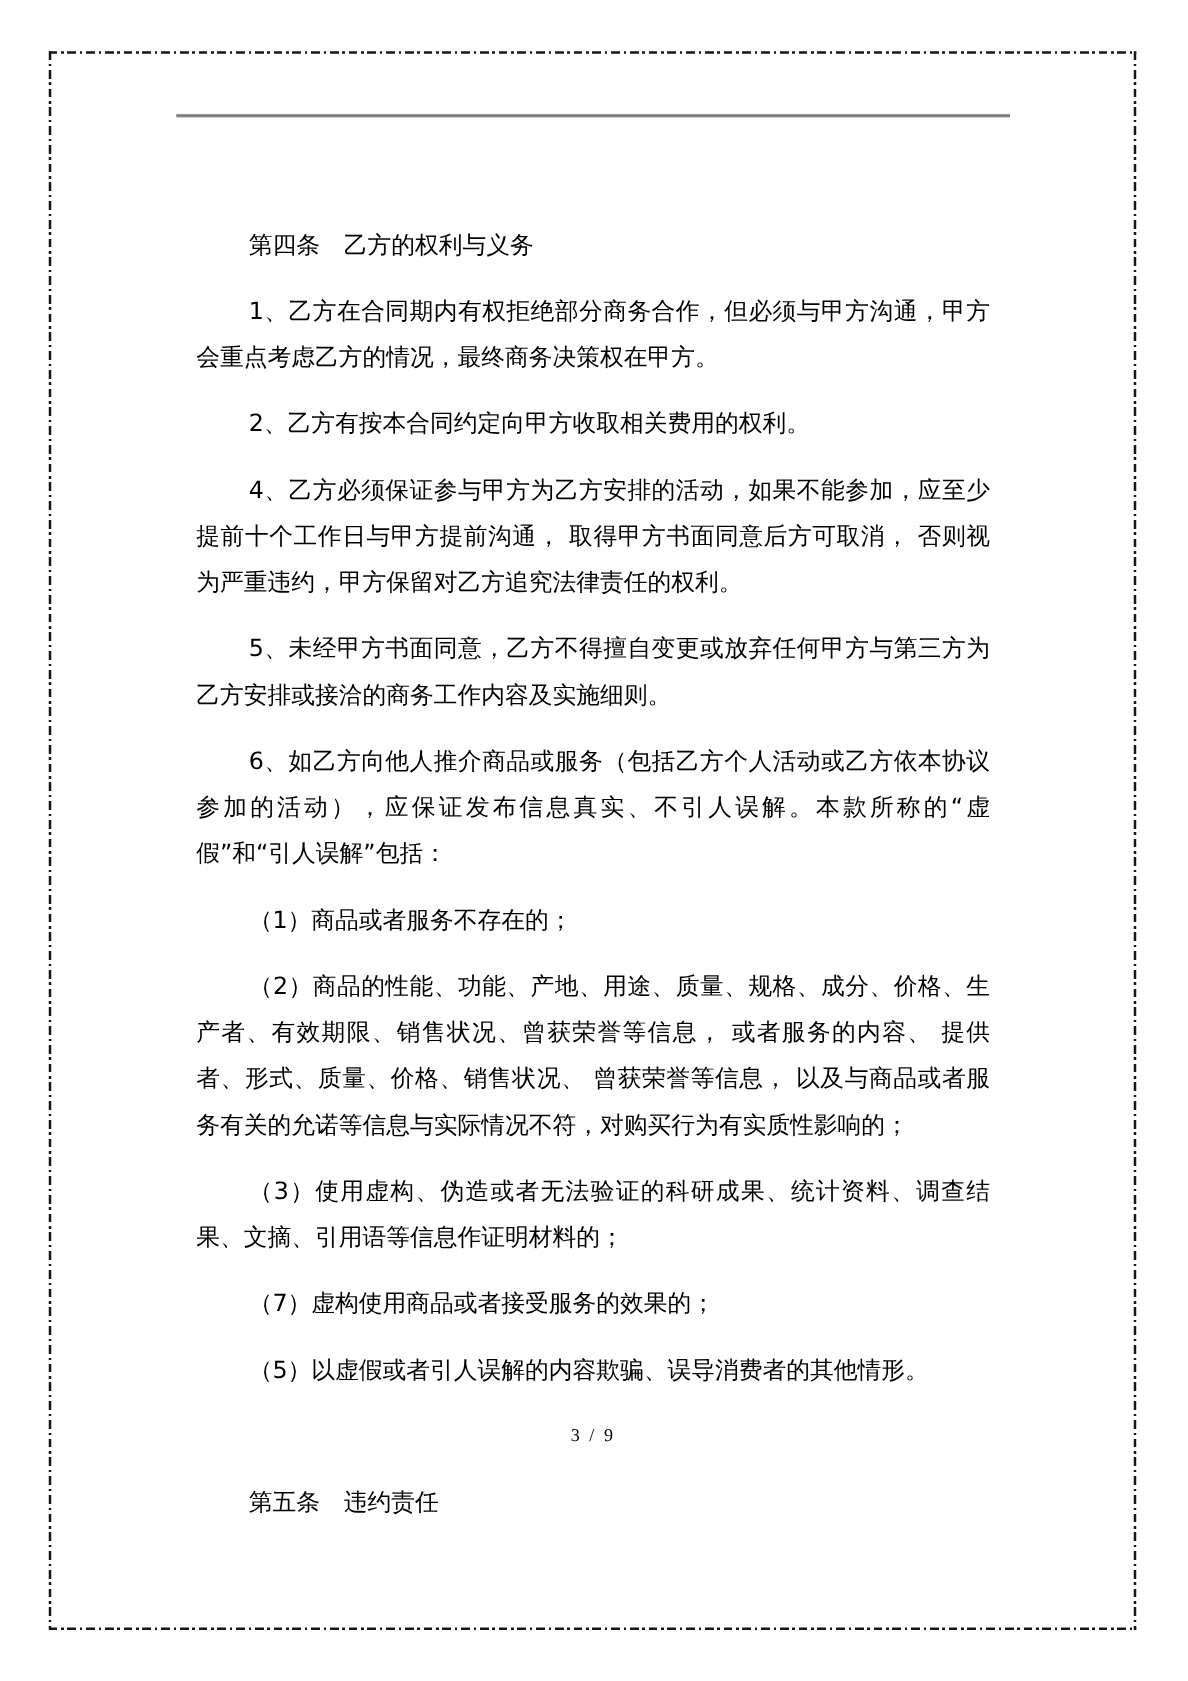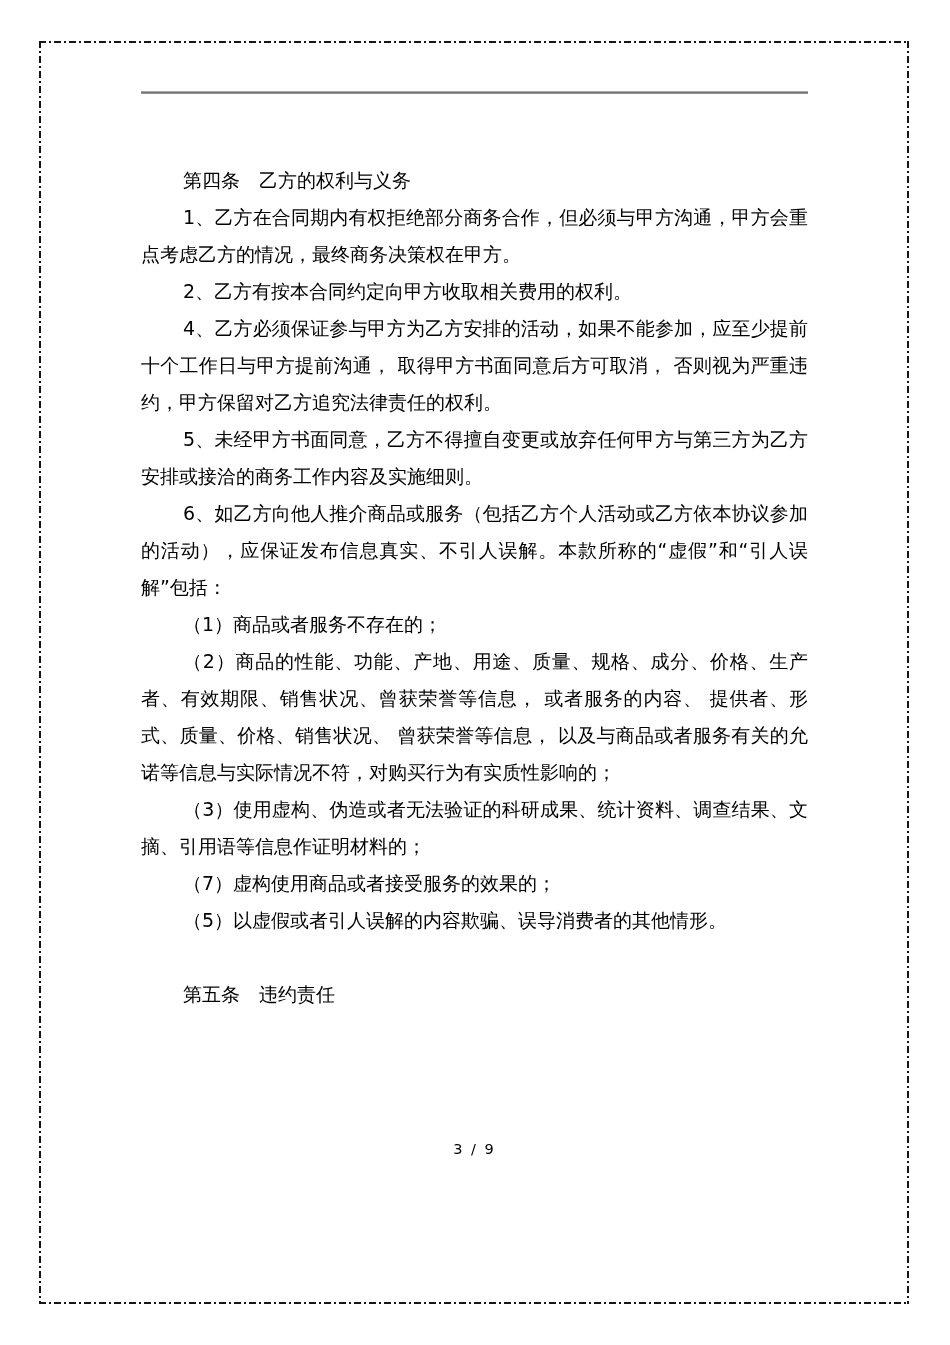--- a/index.html
+++ b/index.html
@@ -52,33 +52,34 @@
 
   
   .content {
     position:absolute; top:121px; left:102px; width:667px;
     font-size:19px; line-height:37px;
     font-weight:500;
     color:#000000;
     text-align:justify;
   }
   .content p {
-    margin:0;
+    margin:16px;
     text-indent:42px;
     white-space:pre-wrap;
   }
   .blank-line { height:37px; }
 
   
   .footer {
     position:absolute; top:1098px; left:102px; width:667px;
     text-align:center;
     font-size:14.5px; line-height:20px;
     color:#000000;
     letter-spacing:2px;
+    font-family:Liberation Serif, serif;
   }
 </style>
 </head>
 <body>
 
 <div class="page">
 
   <div class="edge edge-h edge-top"></div>
   <div class="edge edge-h edge-bottom"></div>
   <div class="edge edge-v edge-left"></div>

